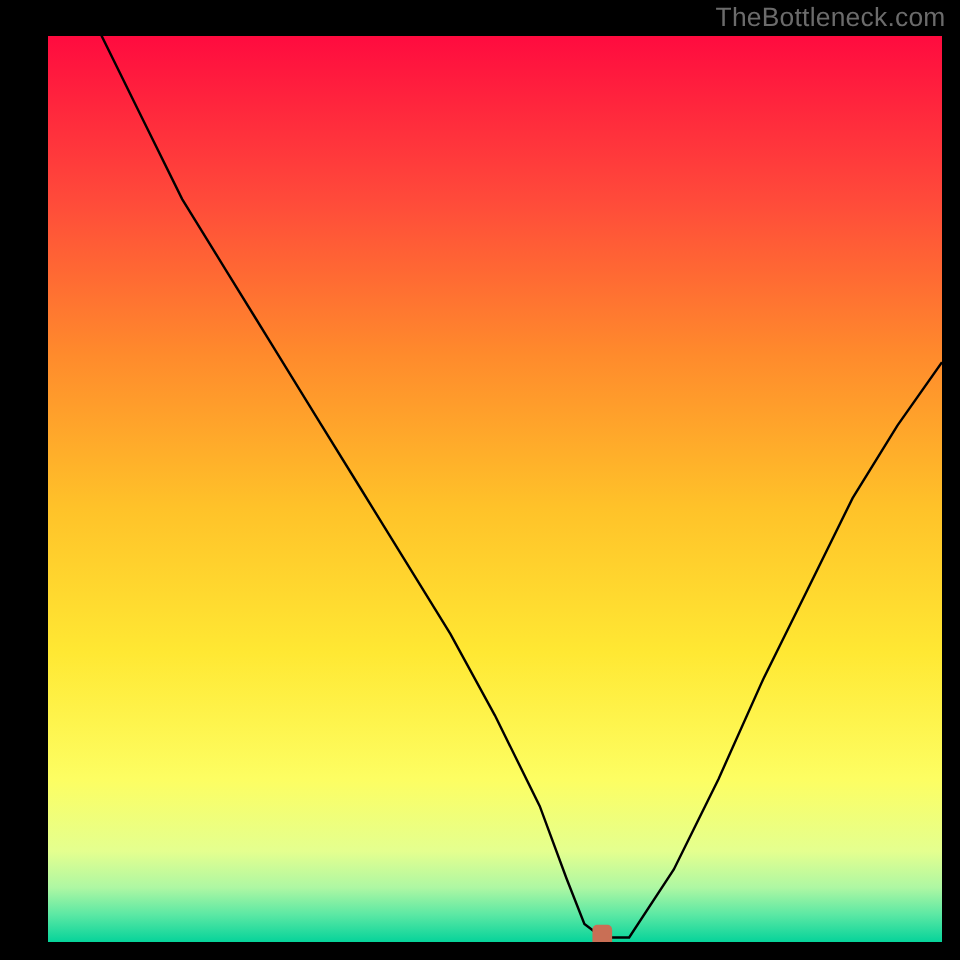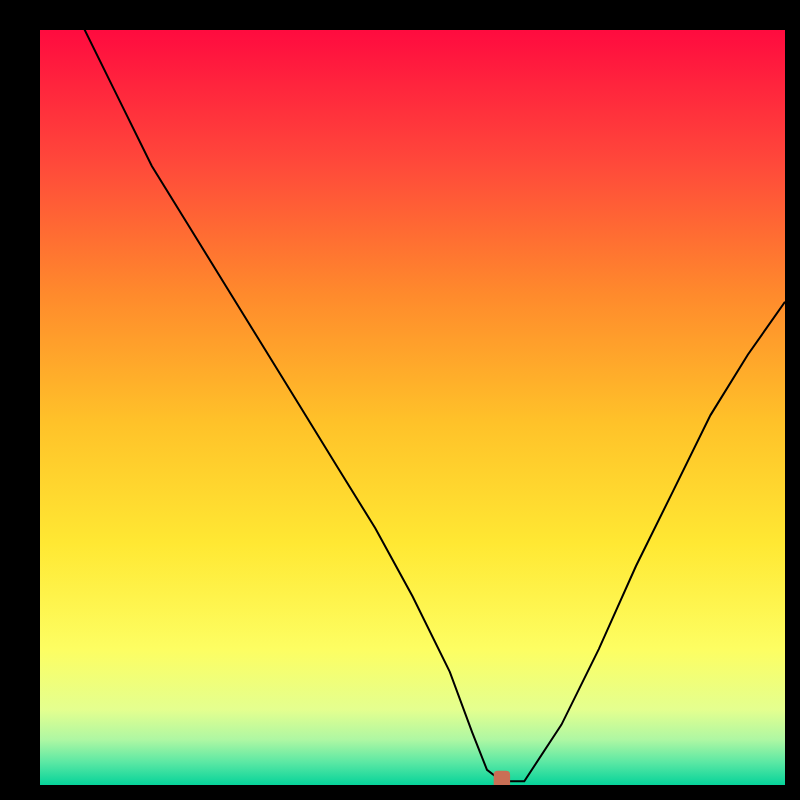--- a/index.html
+++ b/index.html
@@ -41,20 +41,21 @@
     width: 745px;
     height: 755px;
     display: block;
   }
 </style>
 </head>
 <body>
 
 <div class="chart-outer">
 
+  <div class="watermark">TheBottleneck.com</div>
 
   <div class="plot-area">
     <svg class="plot-svg" viewBox="0 0 745 755" preserveAspectRatio="none">
       <defs>
         <linearGradient id="bg-grad" x1="0" y1="0" x2="0" y2="1">
 
         <stop offset="0%" stop-color="#ff0b3f"></stop>
             <stop offset="18%" stop-color="#ff4a3a"></stop>
             <stop offset="35%" stop-color="#ff8a2c"></stop>
             <stop offset="52%" stop-color="#ffc229"></stop>

